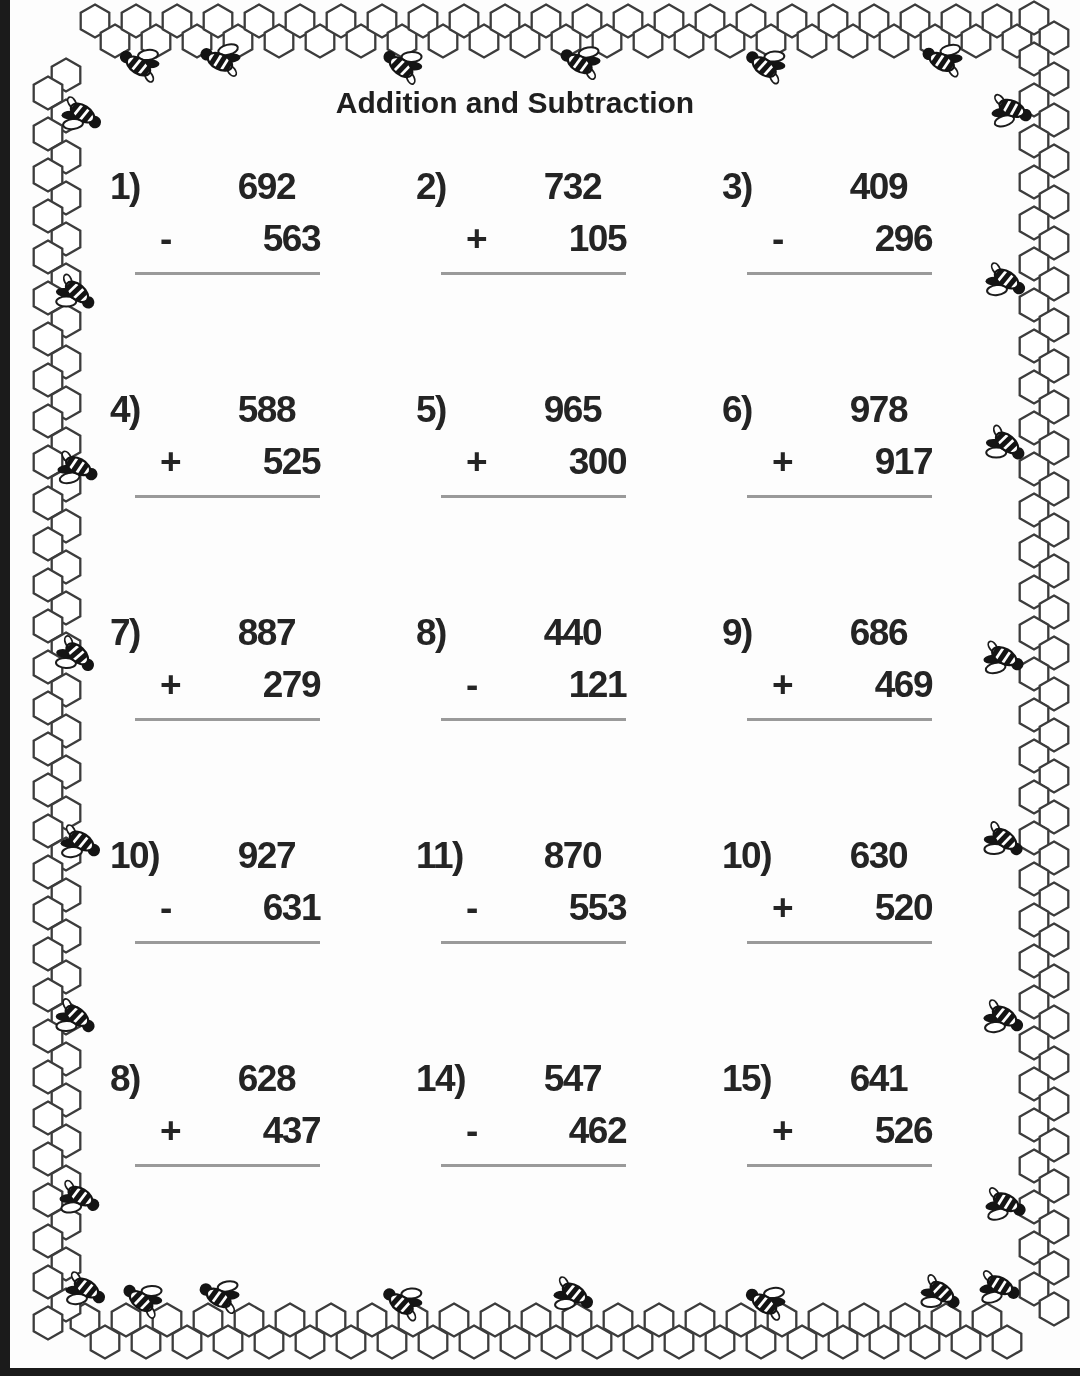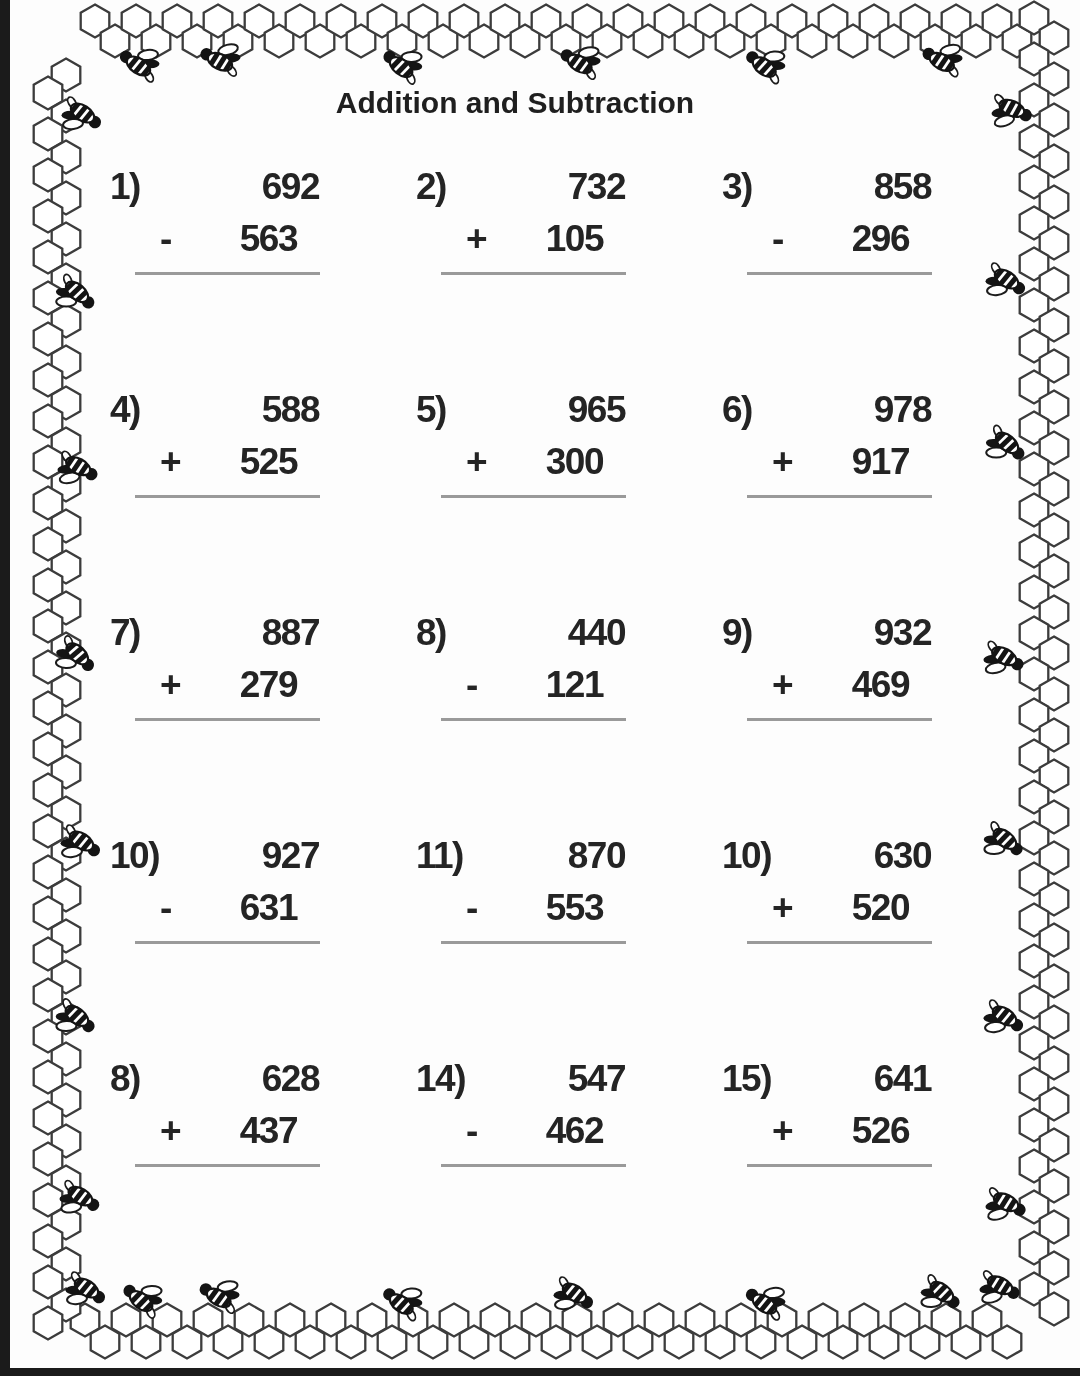--- a/index.html
+++ b/index.html
@@ -16,23 +16,23 @@
     text-align:center;font-size:30px;font-weight:bold;color:#1f1f1f;
   }
   #grid{
     position:absolute;left:110px;top:166px;
     display:grid;grid-template-columns:repeat(3,210px);column-gap:96px;
     grid-auto-rows:223px;
   }
   .problem{position:relative;width:210px;height:223px;
     font-weight:bold;font-size:37px;color:#242424;letter-spacing:-1.5px;line-height:1;}
   .p-num{position:absolute;left:0;top:2px;}
-  .p-top{position:absolute;right:1px;top:2px;}
+  .p-top{position:absolute;right:25px;top:2px;}
   .p-op{position:absolute;left:50px;top:54px;}
-  .p-bottom{position:absolute;right:23px;top:54px;margin-left:40px;}
+  .p-bottom{position:absolute;right:0;top:54px;margin-left:40px;}
   .p-line{position:absolute;left:25px;top:106px;width:185px;height:3px;background:#9a9a9a;}
 </style>
 </head>
 <body>
 
 <div id="page">
 
   <svg id="border-svg" width="1080" height="1376" viewBox="0 0 1080 1376">
     <defs>
       <g id="hexproto">
@@ -324,21 +324,21 @@
     <div class="problem">
       <div class="p-num">2)</div>
       <div class="p-top">732</div>
       <div class="p-op">+</div>
       <div class="p-bottom">105</div>
       <div class="p-line"></div>
     </div>
 
     <div class="problem">
       <div class="p-num">3)</div>
-      <div class="p-top">858</div>
+      <div class="p-top">409</div>
       <div class="p-op">-</div>
       <div class="p-bottom">296</div>
       <div class="p-line"></div>
     </div>
 
     <div class="problem">
       <div class="p-num">4)</div>
       <div class="p-top">588</div>
       <div class="p-op">+</div>
       <div class="p-bottom">525</div>
@@ -372,21 +372,21 @@
     <div class="problem">
       <div class="p-num">8)</div>
       <div class="p-top">440</div>
       <div class="p-op">-</div>
       <div class="p-bottom">121</div>
       <div class="p-line"></div>
     </div>
 
     <div class="problem">
       <div class="p-num">9)</div>
-      <div class="p-top">932</div>
+      <div class="p-top">686</div>
       <div class="p-op">+</div>
       <div class="p-bottom">469</div>
       <div class="p-line"></div>
     </div>
 
     <div class="problem">
       <div class="p-num">10)</div>
       <div class="p-top">927</div>
       <div class="p-op">-</div>
       <div class="p-bottom">631</div>

